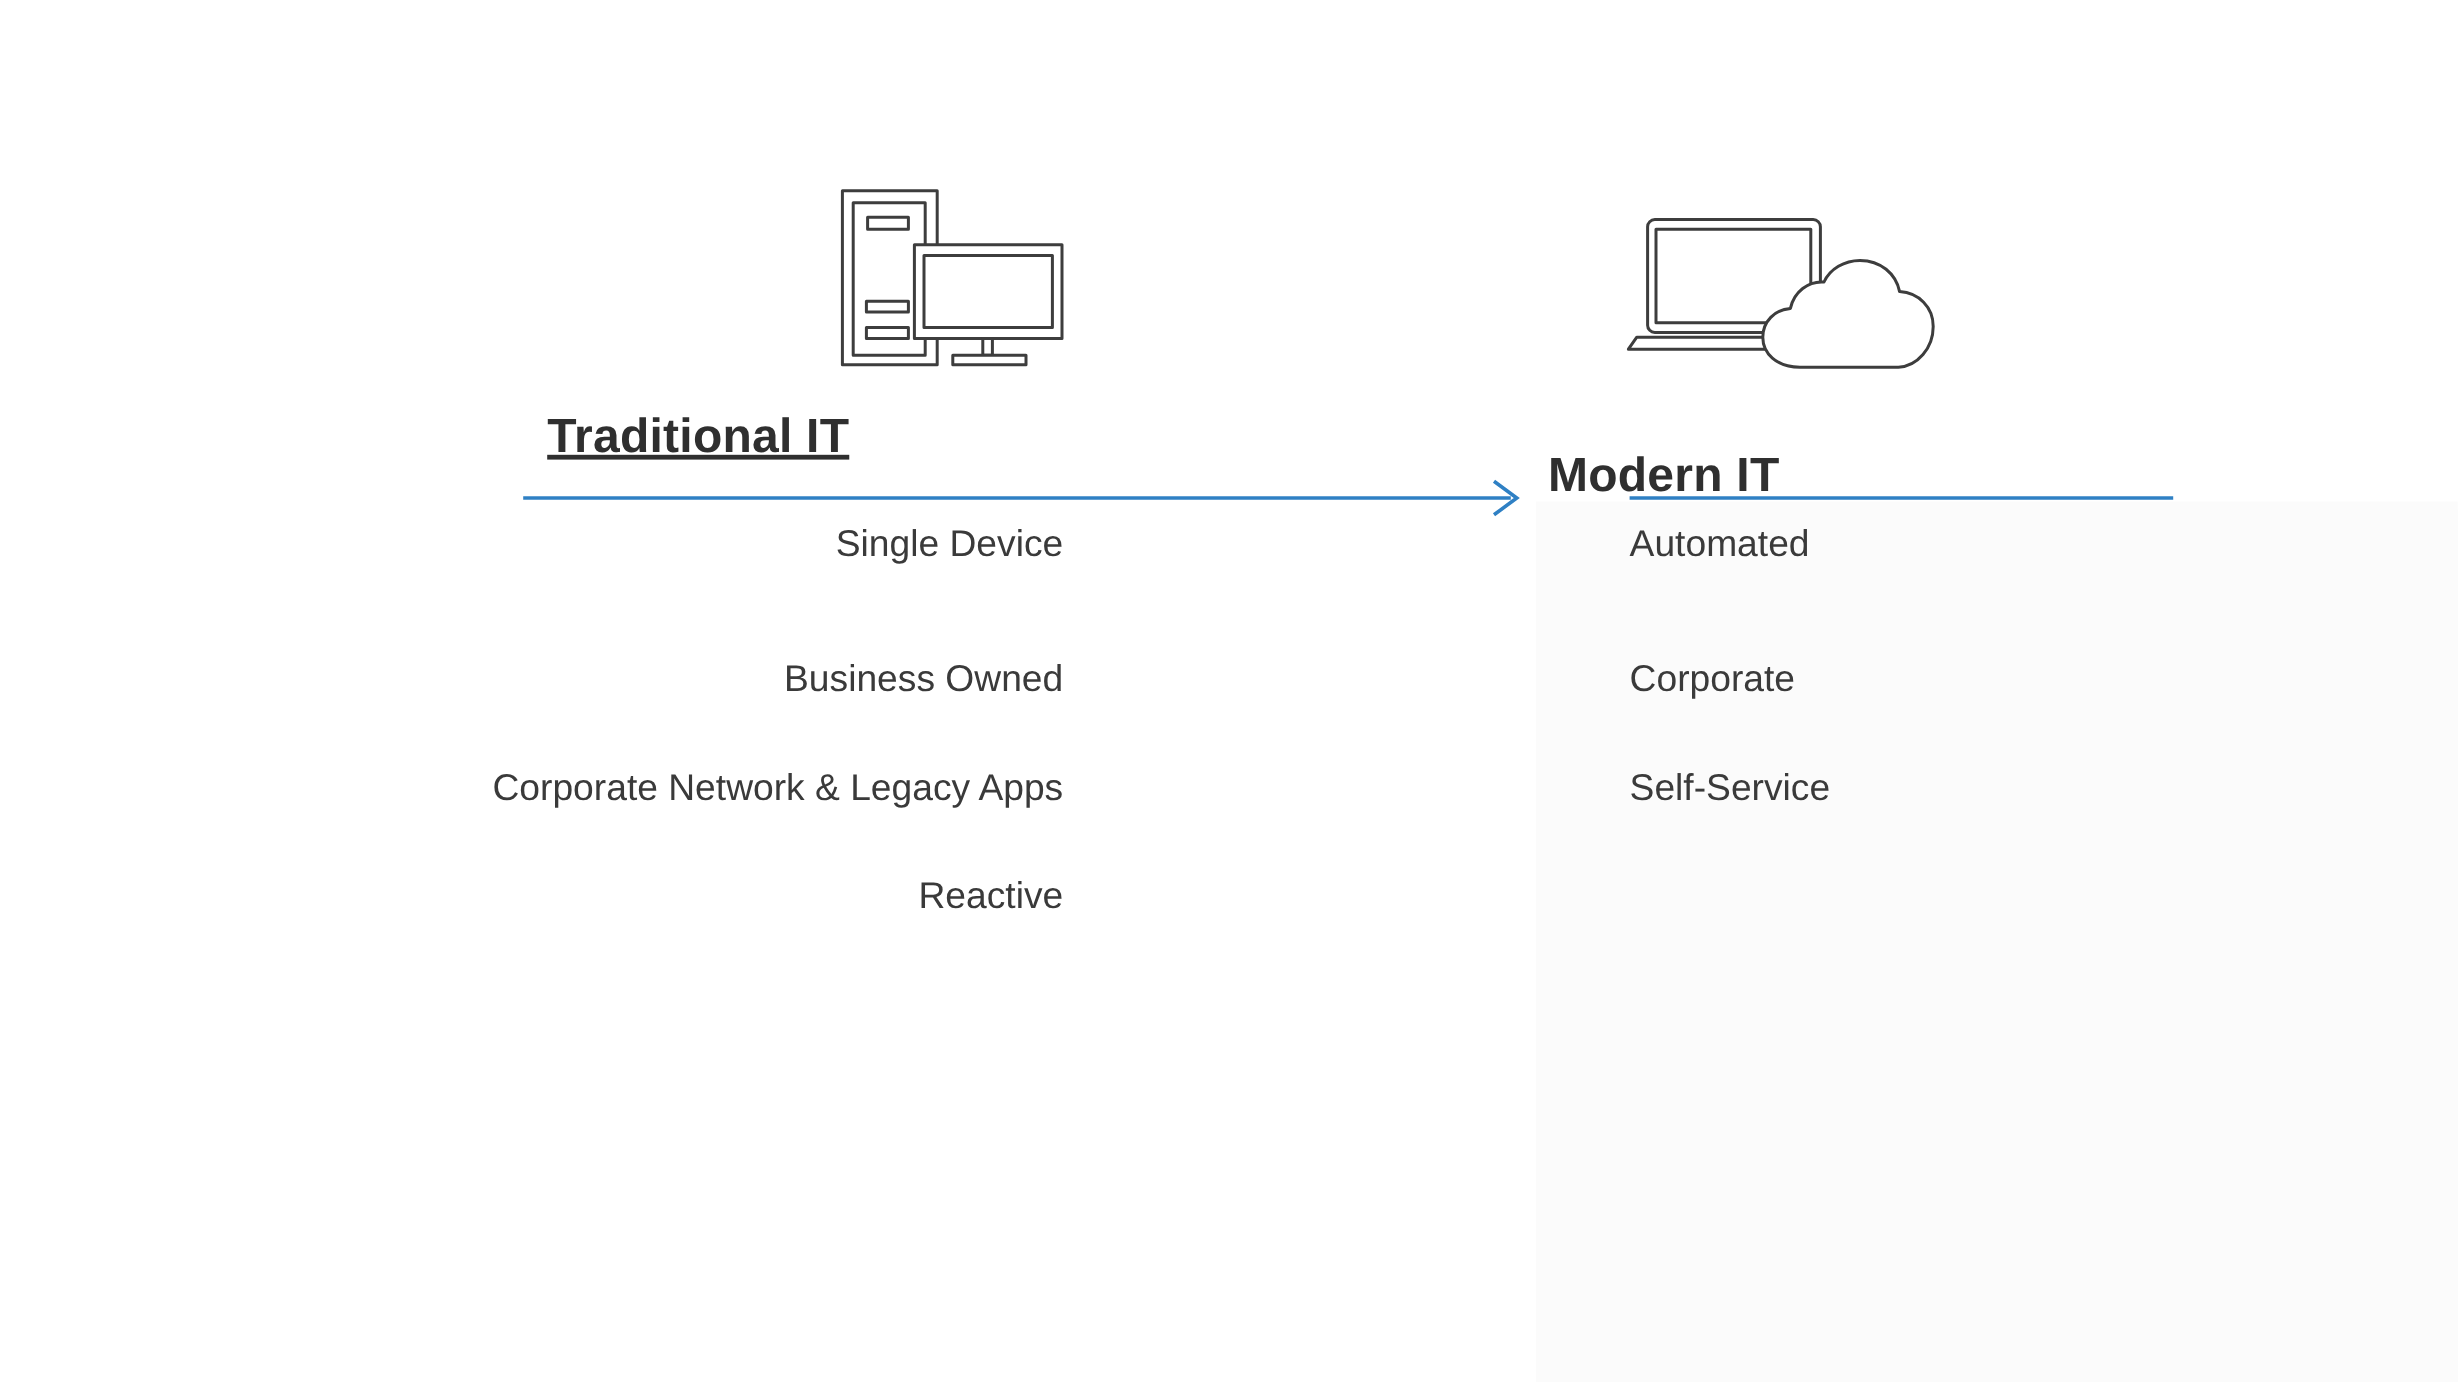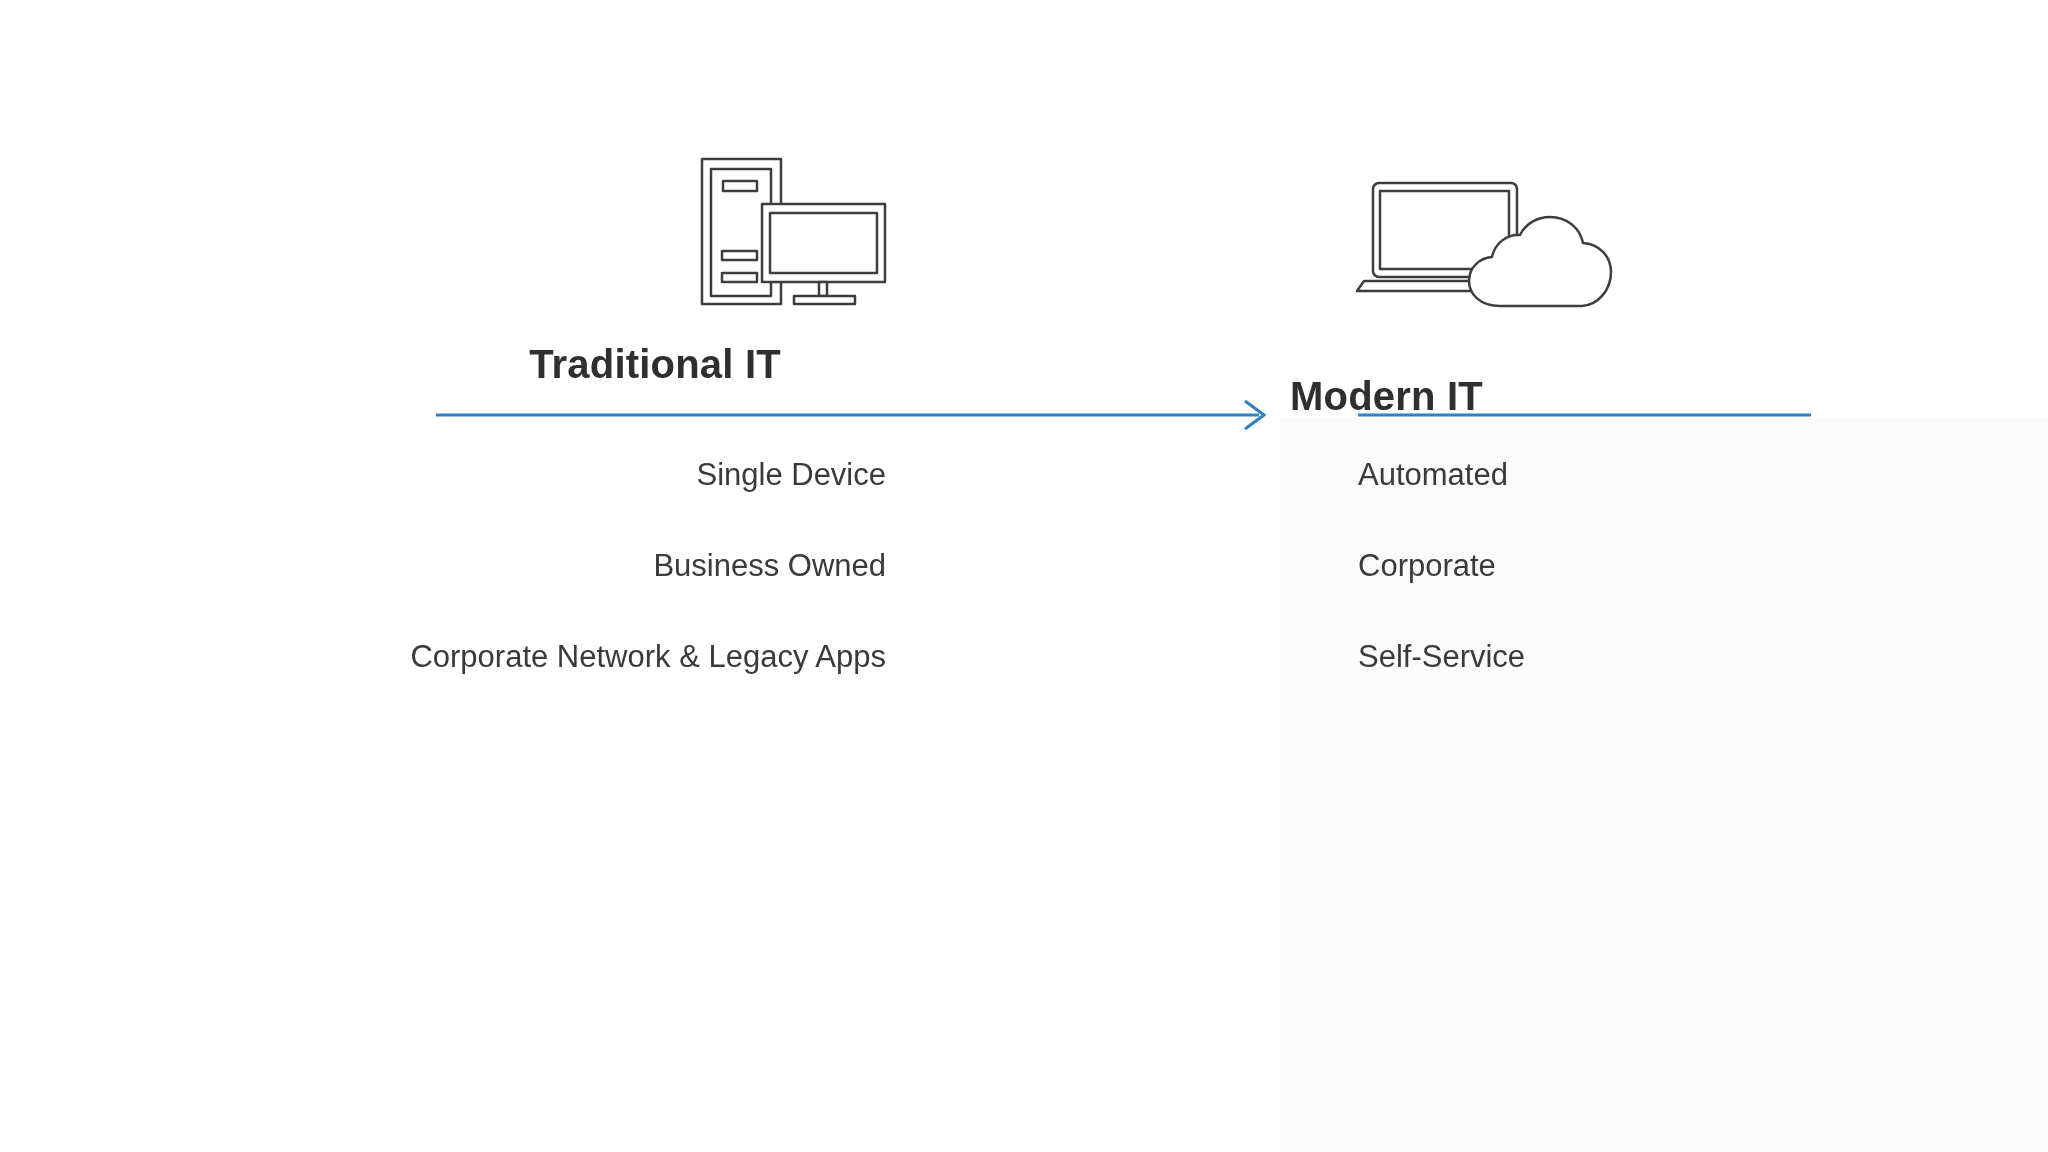--- a/index.html
+++ b/index.html
@@ -30,36 +30,36 @@
   .icon-laptop  { left: 1352px; top: 178px; width: 264px; height: 134px; }
   .ol { fill: #ffffff; stroke: var(--icon-stroke); stroke-width: 2.5; stroke-linejoin: round; }
   .nf { fill: none;    stroke: var(--icon-stroke); stroke-width: 2.5; stroke-linejoin: round; }
 
   
   .col-title {
     position: absolute; top: 340px; height: 48px; line-height: 48px;
     font-size: 40px; font-weight: 700; color: var(--title-dark);
     letter-spacing: 0.2px; white-space: nowrap;
   }
-  .col-title.left  { left: 430px;  width: 450px; text-align: center; }
+  .col-title.left  { left: 456px;  width: 450px; text-align: left; text-decoration: underline; }
   .col-title.right { left: 1290px; width: 500px; text-align: left; margin-top: 32px; }
 
   
   .rules-layer { position: absolute; left: 0; top: 396px; width: 2048px; height: 40px; }
   .rule { stroke: var(--accent); stroke-width: 3; fill: none; }
 
   
   .rows { position: absolute; left: 0; top: 0; width: 2048px; height: 1152px; pointer-events: none; }
   .row {
     position: absolute; height: 40px; line-height: 40px;
     font-size: 31px; color: var(--text-dark); white-space: nowrap;
   }
   .rows-left  .row { left: 120px;  width: 766px; text-align: right; }
   .rows-right .row { left: 1358px; width: 640px; text-align: left; }
-  .row:nth-child(1) { top: 455px; }
+  .row:nth-child(1) { top: 433px; }
   .row:nth-child(2) { top: 546px; }
   .row:nth-child(3) { top: 637px; }
   .row:nth-child(4) { top: 727px; }
   .row:nth-child(5) { top: 818px; }
   .row:nth-child(6) { top: 910px; }
 </style>
 </head>
 <body style="--accent: #2f80c4; --text-dark: #3a3a3a; --title-dark: #2f2f2f; --icon-stroke: #3d3d3d; --panel-tint: #fbfbfb;">
 
 <div class="stage">
@@ -100,20 +100,21 @@
       <line class="rule" x1="436" y1="19" x2="1259" y2="19"></line>
       <polyline class="rule" points="1245,5 1264,19 1245,33"></polyline>
     </g>
     <line class="rule" x1="1358" y1="19" x2="1811" y2="19"></line>
   </svg>
 
   <div class="rows rows-left">
     <div class="row">Single Device</div>
     <div class="row">Business Owned</div>
     <div class="row">Corporate Network &amp; Legacy Apps</div>
+    <div class="row">Reactive</div>
   </div>
 
   <div class="rows rows-right">
     <div class="row">Automated</div>
     <div class="row">Corporate</div>
     <div class="row">Self-Service</div>
   </div>
 
 </div>
 

